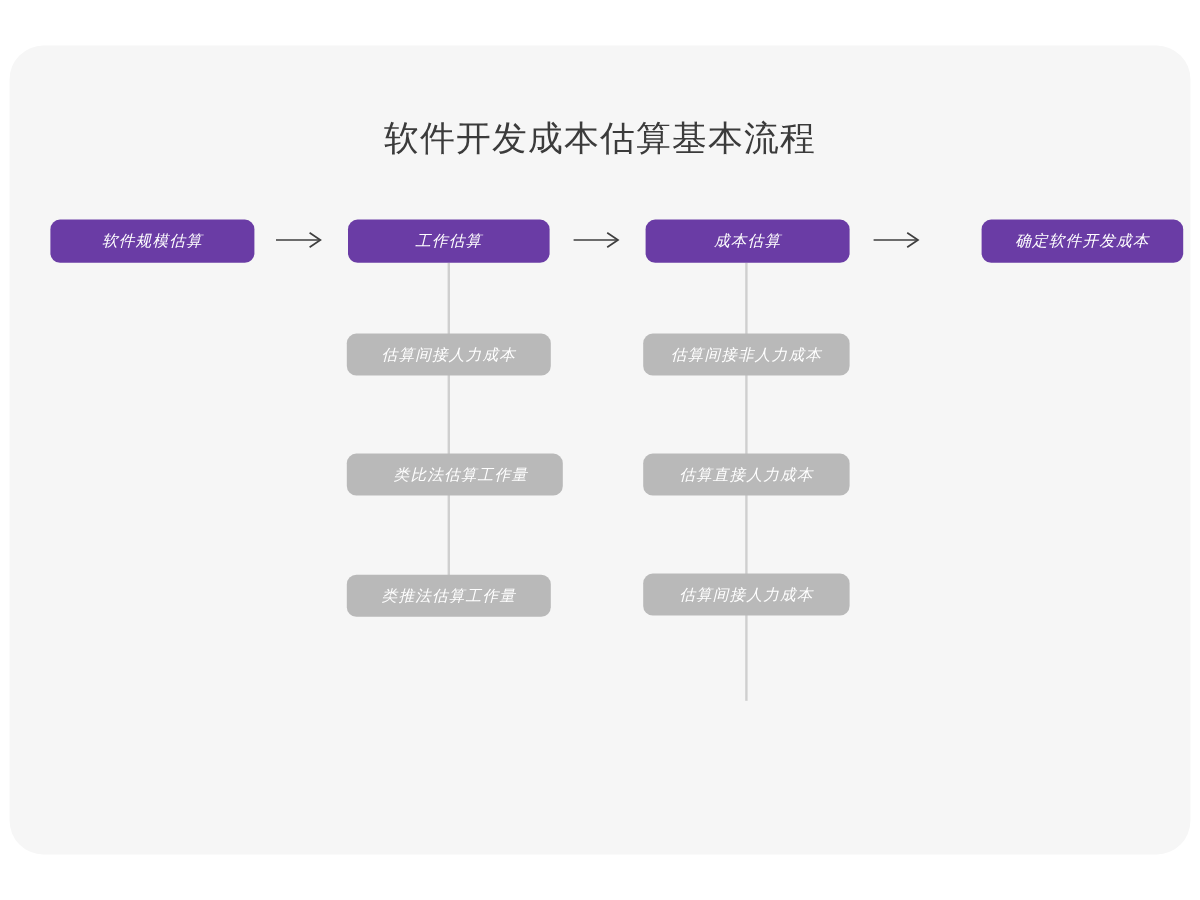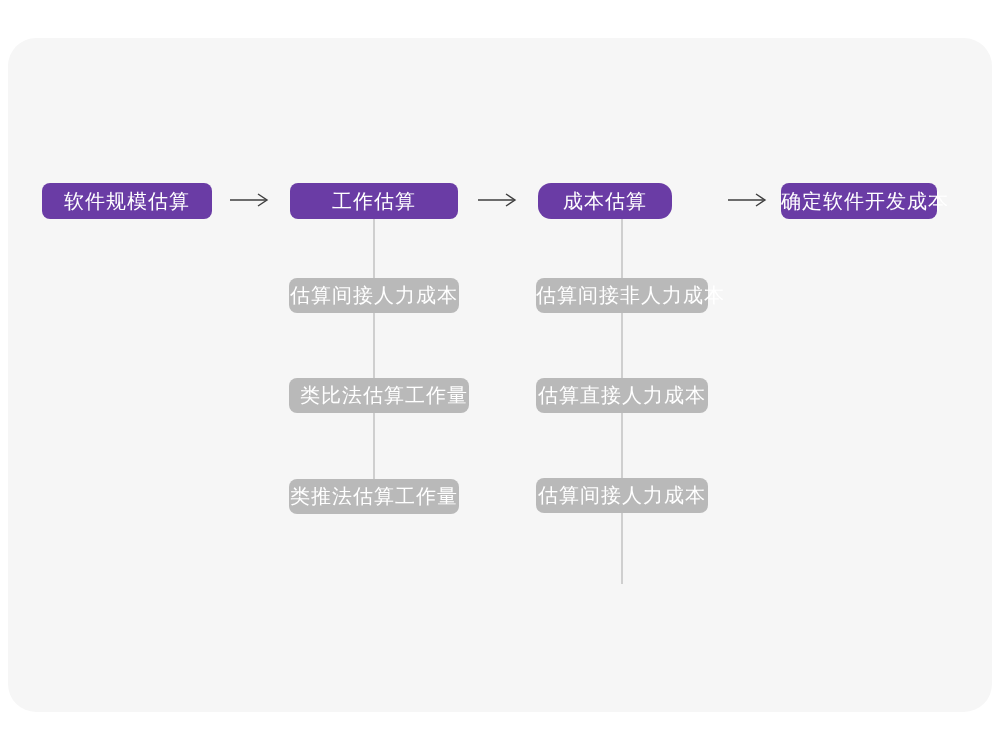--- a/index.html
+++ b/index.html
@@ -34,24 +34,25 @@
     letter-spacing: 1px;
     color: #3b3b3b;
   }
   .node {
     position: absolute;
     height: 36px;
     line-height: 36px;
     text-align: center;
     border-radius: 8px;
     color: #ffffff;
-    font-size: 20px;
+    font-size: 13px;
     letter-spacing: 1px;
     white-space: nowrap;
     z-index: 2;
+    font-style: italic;
   }
   .stage { background: #6a3ca5; }
   .sub   { background: #b9b9b9; height: 35px; line-height: 35px; }
   .connector {
     position: absolute;
     width: 2px;
     background: #cfcfcf;
     z-index: 1;
   }
   .arrow {
@@ -66,28 +67,29 @@
     stroke-width: 1.4;
     fill: none;
   }
 </style>
 </head>
 <body>
 
 <div class="stage-wrap">
   <div class="card"></div>
 
+  <div class="title">软件开发成本估算基本流程</div>
 
   <div class="connector" style="left: 373px; top: 219px; height: 262px;"></div>
   <div class="connector" style="left: 621px; top: 219px; height: 365px;"></div>
 
   <div class="node stage" style="left: 42px;  top: 183px; width: 170px;">软件规模估算</div>
   <div class="node stage" style="left: 290px; top: 183px; width: 168px;">工作估算</div>
-  <div class="node stage" style="left: 538px; top: 183px; width: 134px; border-radius: 13px;">成本估算</div>
-  <div class="node stage" style="left: 781px; top: 183px; width: 156px;">确定软件开发成本</div>
+  <div class="node stage" style="left: 538px; top: 183px; width: 170px;">成本估算</div>
+  <div class="node stage" style="left: 818px; top: 183px; width: 168px;">确定软件开发成本</div>
 
   <div class="arrow" style="left: 229px; top: 192px;">
     <svg width="40" height="16" viewBox="0 0 40 16">
       <line x1="1" y1="8" x2="37" y2="8"></line>
       <polyline points="29,2 38,8 29,14"></polyline>
     </svg>
   </div>
   <div class="arrow" style="left: 477px; top: 192px;">
     <svg width="40" height="16" viewBox="0 0 40 16">
       <line x1="1" y1="8" x2="37" y2="8"></line>

